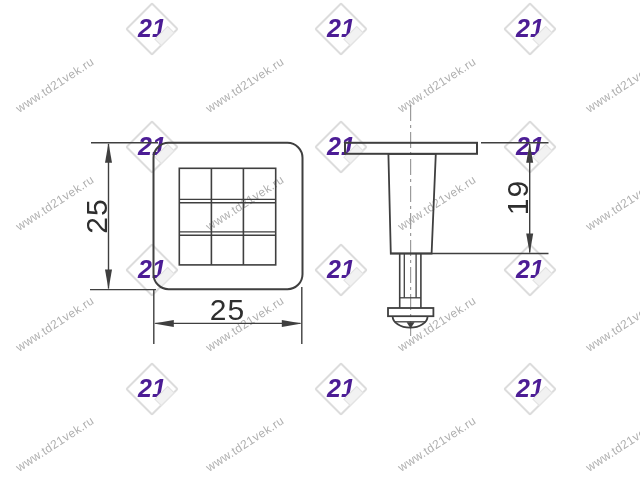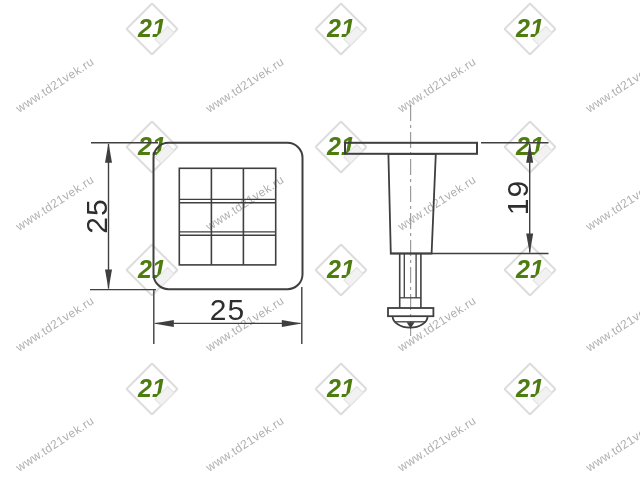--- a/index.html
+++ b/index.html
@@ -32,21 +32,21 @@
     width: 34px; height: 34px;
     border: 2px solid #dcdcdc;
     transform: translate(-50%, -50%) rotate(45deg);
     border-radius: 2px;
   }
   .wm-logo-digits {
     position: absolute; left: 50%; top: 50%;
     transform: translate(-50%, -54%);
     font-style: italic; font-weight: bold;
     font-size: 25px; line-height: 1;
-    color: #4d7c0f;
+    color: #4c1d95;
   }
   .wm-banner {
     position: absolute; left: 56%; top: 54%;
     width: 17px; height: 8px;
     border: 1px solid #e2e2e2;
     background: #f2f2f2;
     transform: rotate(-45deg);
   }
 
   

